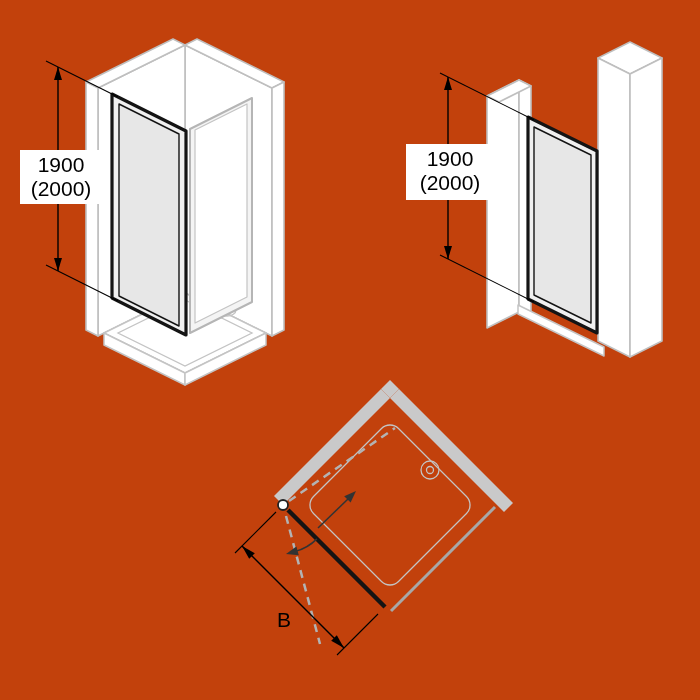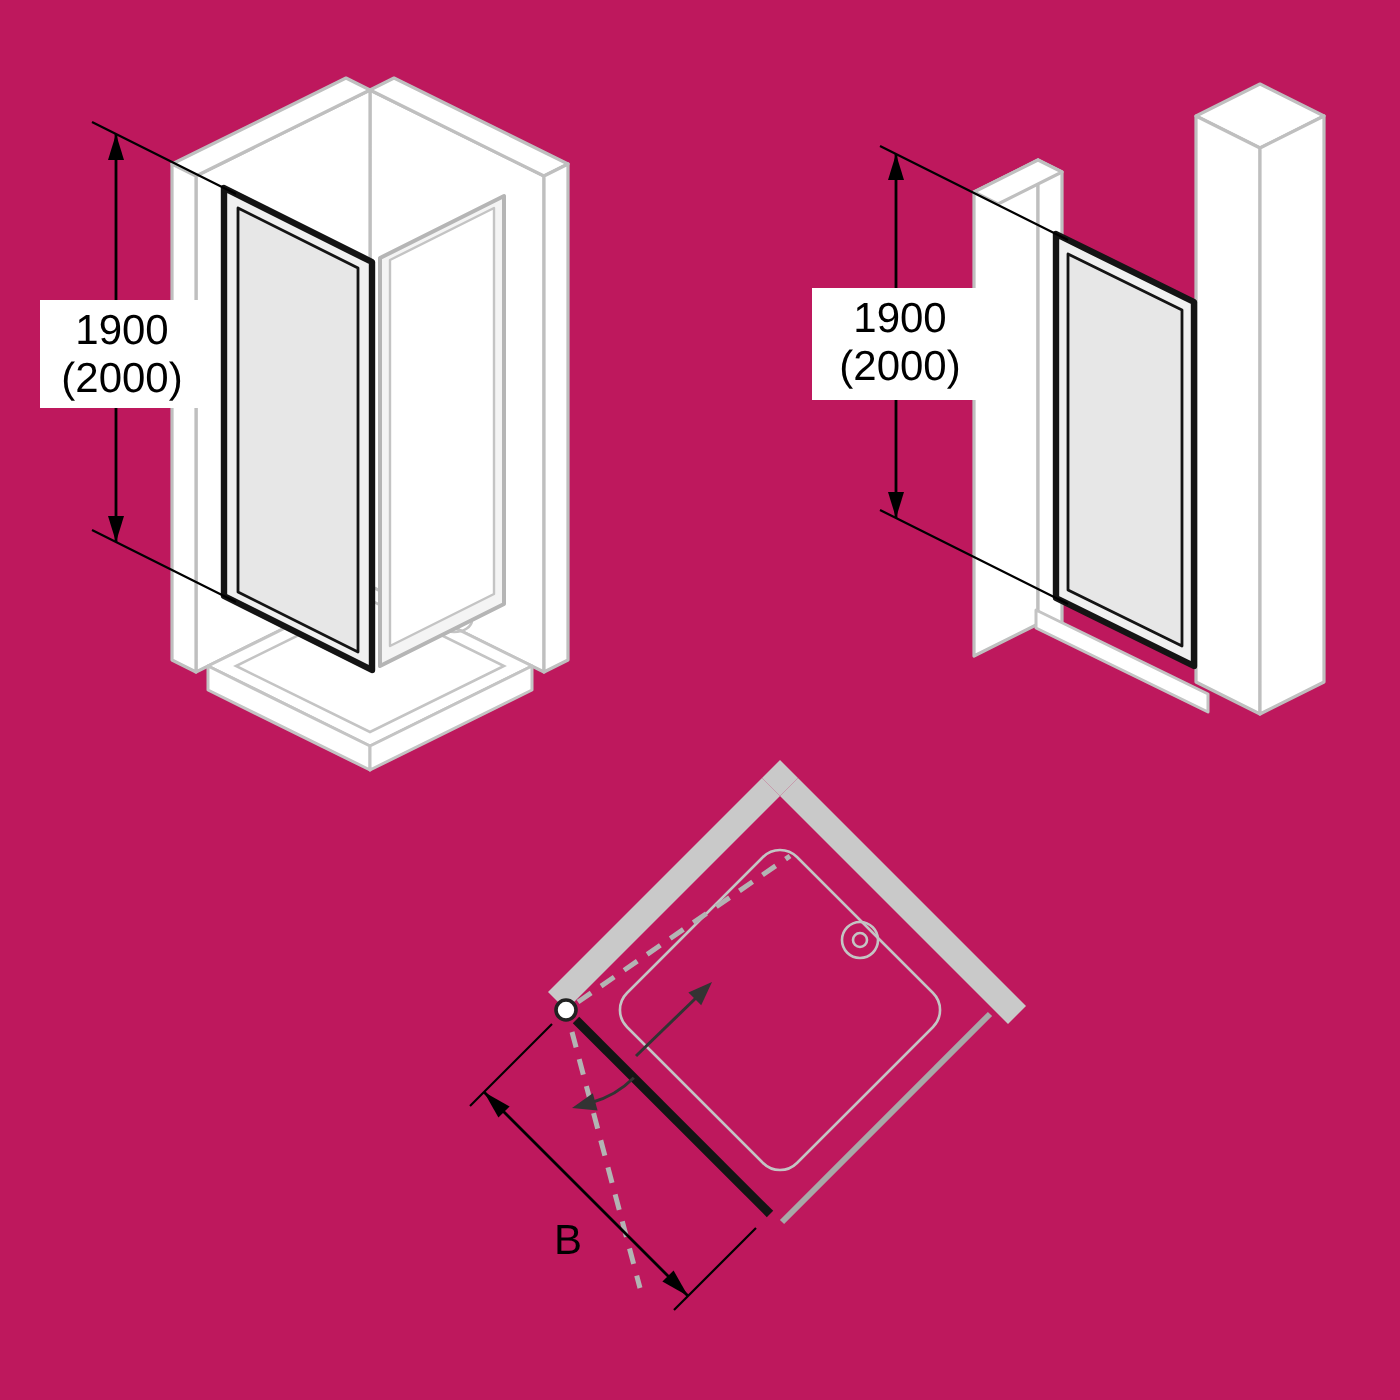--- a/index.html
+++ b/index.html
@@ -1,16 +1,16 @@
 <!DOCTYPE html>
 <html><head>
 <meta charset="utf-8">
 <style>
   html,body{margin:0;padding:0;background:#fff;}
-  .canvas{position:relative;width:700px;height:700px;background:#be185d;overflow:hidden;}
+  .canvas{position:relative;width:700px;height:700px;background:#c2410c;overflow:hidden;}
   svg{display:block;}
   svg text{font-family:"Liberation Sans",sans-serif;font-size:21px;fill:#000;}
   .dim-text{text-anchor:middle;}
   .wall{fill:#ffffff;stroke:#bfbfbf;stroke-width:1.6;stroke-linejoin:round;}
   .tray{fill:#ffffff;stroke:#c4c4c4;stroke-width:1.5;stroke-linejoin:round;}
   .tray-line{fill:none;stroke:#c4c4c4;stroke-width:1.3;}
   .glasspanel{fill:#f4f4f4;stroke:#b5b5b5;stroke-width:2;stroke-linejoin:round;}
   .glasspanel-inner{fill:#ffffff;stroke:#c4c4c4;stroke-width:1.2;stroke-linejoin:round;}
   .doorframe{fill:#f0f0f0;stroke:#141414;stroke-width:3.2;stroke-linejoin:round;}
   .doorglass{fill:#e7e7e7;stroke:#141414;stroke-width:1.4;stroke-linejoin:round;}

